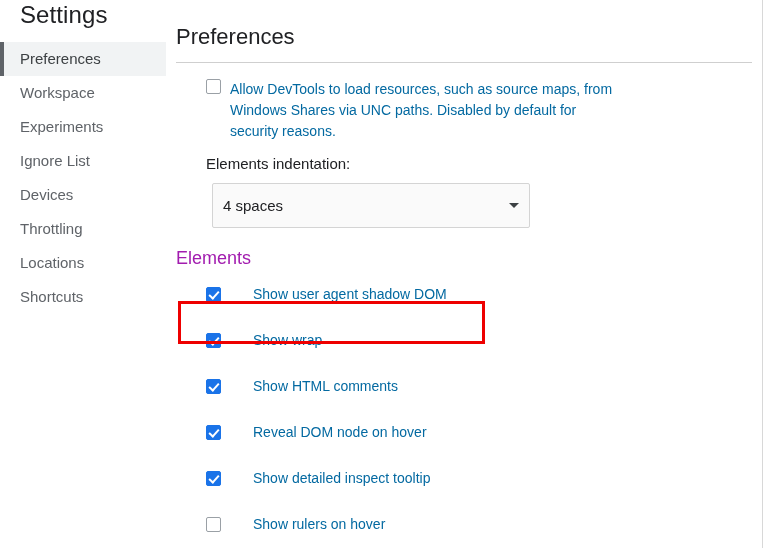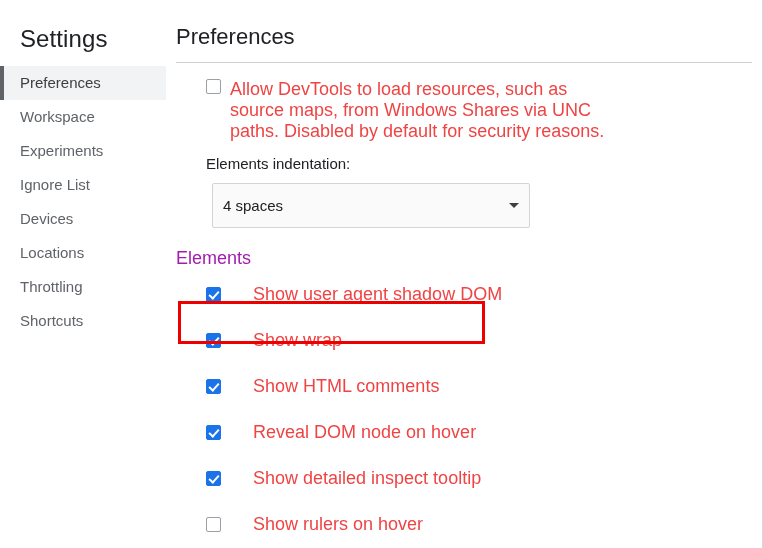--- a/index.html
+++ b/index.html
@@ -24,21 +24,20 @@
     display: flex;
     background: #ffffff;
     border-right: 1px solid #d8d8d8;
     box-sizing: border-box;
   }
 
   
   .sidebar {
     width: 166px;
     flex: 0 0 166px;
-    padding-top: 24px;
     box-sizing: border-box;
     background: #ffffff;
   }
   .sidebar-title {
     font-size: 24px;
     font-weight: 400;
     color: #202124;
     padding: 0 0 12px 20px;
     letter-spacing: .1px;
     line-height: 30px;
@@ -129,22 +128,22 @@
     left: 4px;
     top: 1px;
     width: 4px;
     height: 8px;
     border: solid #ffffff;
     border-width: 0 2px 2px 0;
     transform: rotate(42deg);
   }
 
   .setting-label {
-    font-size: 18px;
-    color: #ef4444;
+    font-size: 14px;
+    color: #0369a1;
     line-height: 21px;
   }
   .setting-label.multiline {
     max-width: 395px;
   }
 
   
   .select-group {
     margin: 4px 0 18px 0;
   }
@@ -226,24 +225,24 @@
       <div class="sidebar-item">
         <span>Experiments</span>
       </div>
       <div class="sidebar-item">
         <span>Ignore List</span>
       </div>
       <div class="sidebar-item">
         <span>Devices</span>
       </div>
       <div class="sidebar-item">
+        <span>Throttling</span>
+      </div>
+      <div class="sidebar-item">
         <span>Locations</span>
-      </div>
-      <div class="sidebar-item">
-        <span>Throttling</span>
       </div>
       <div class="sidebar-item">
         <span>Shortcuts</span>
       </div>
     </div>
   </div>
 
   <div class="content">
 
     <div class="content-title">Preferences</div>

